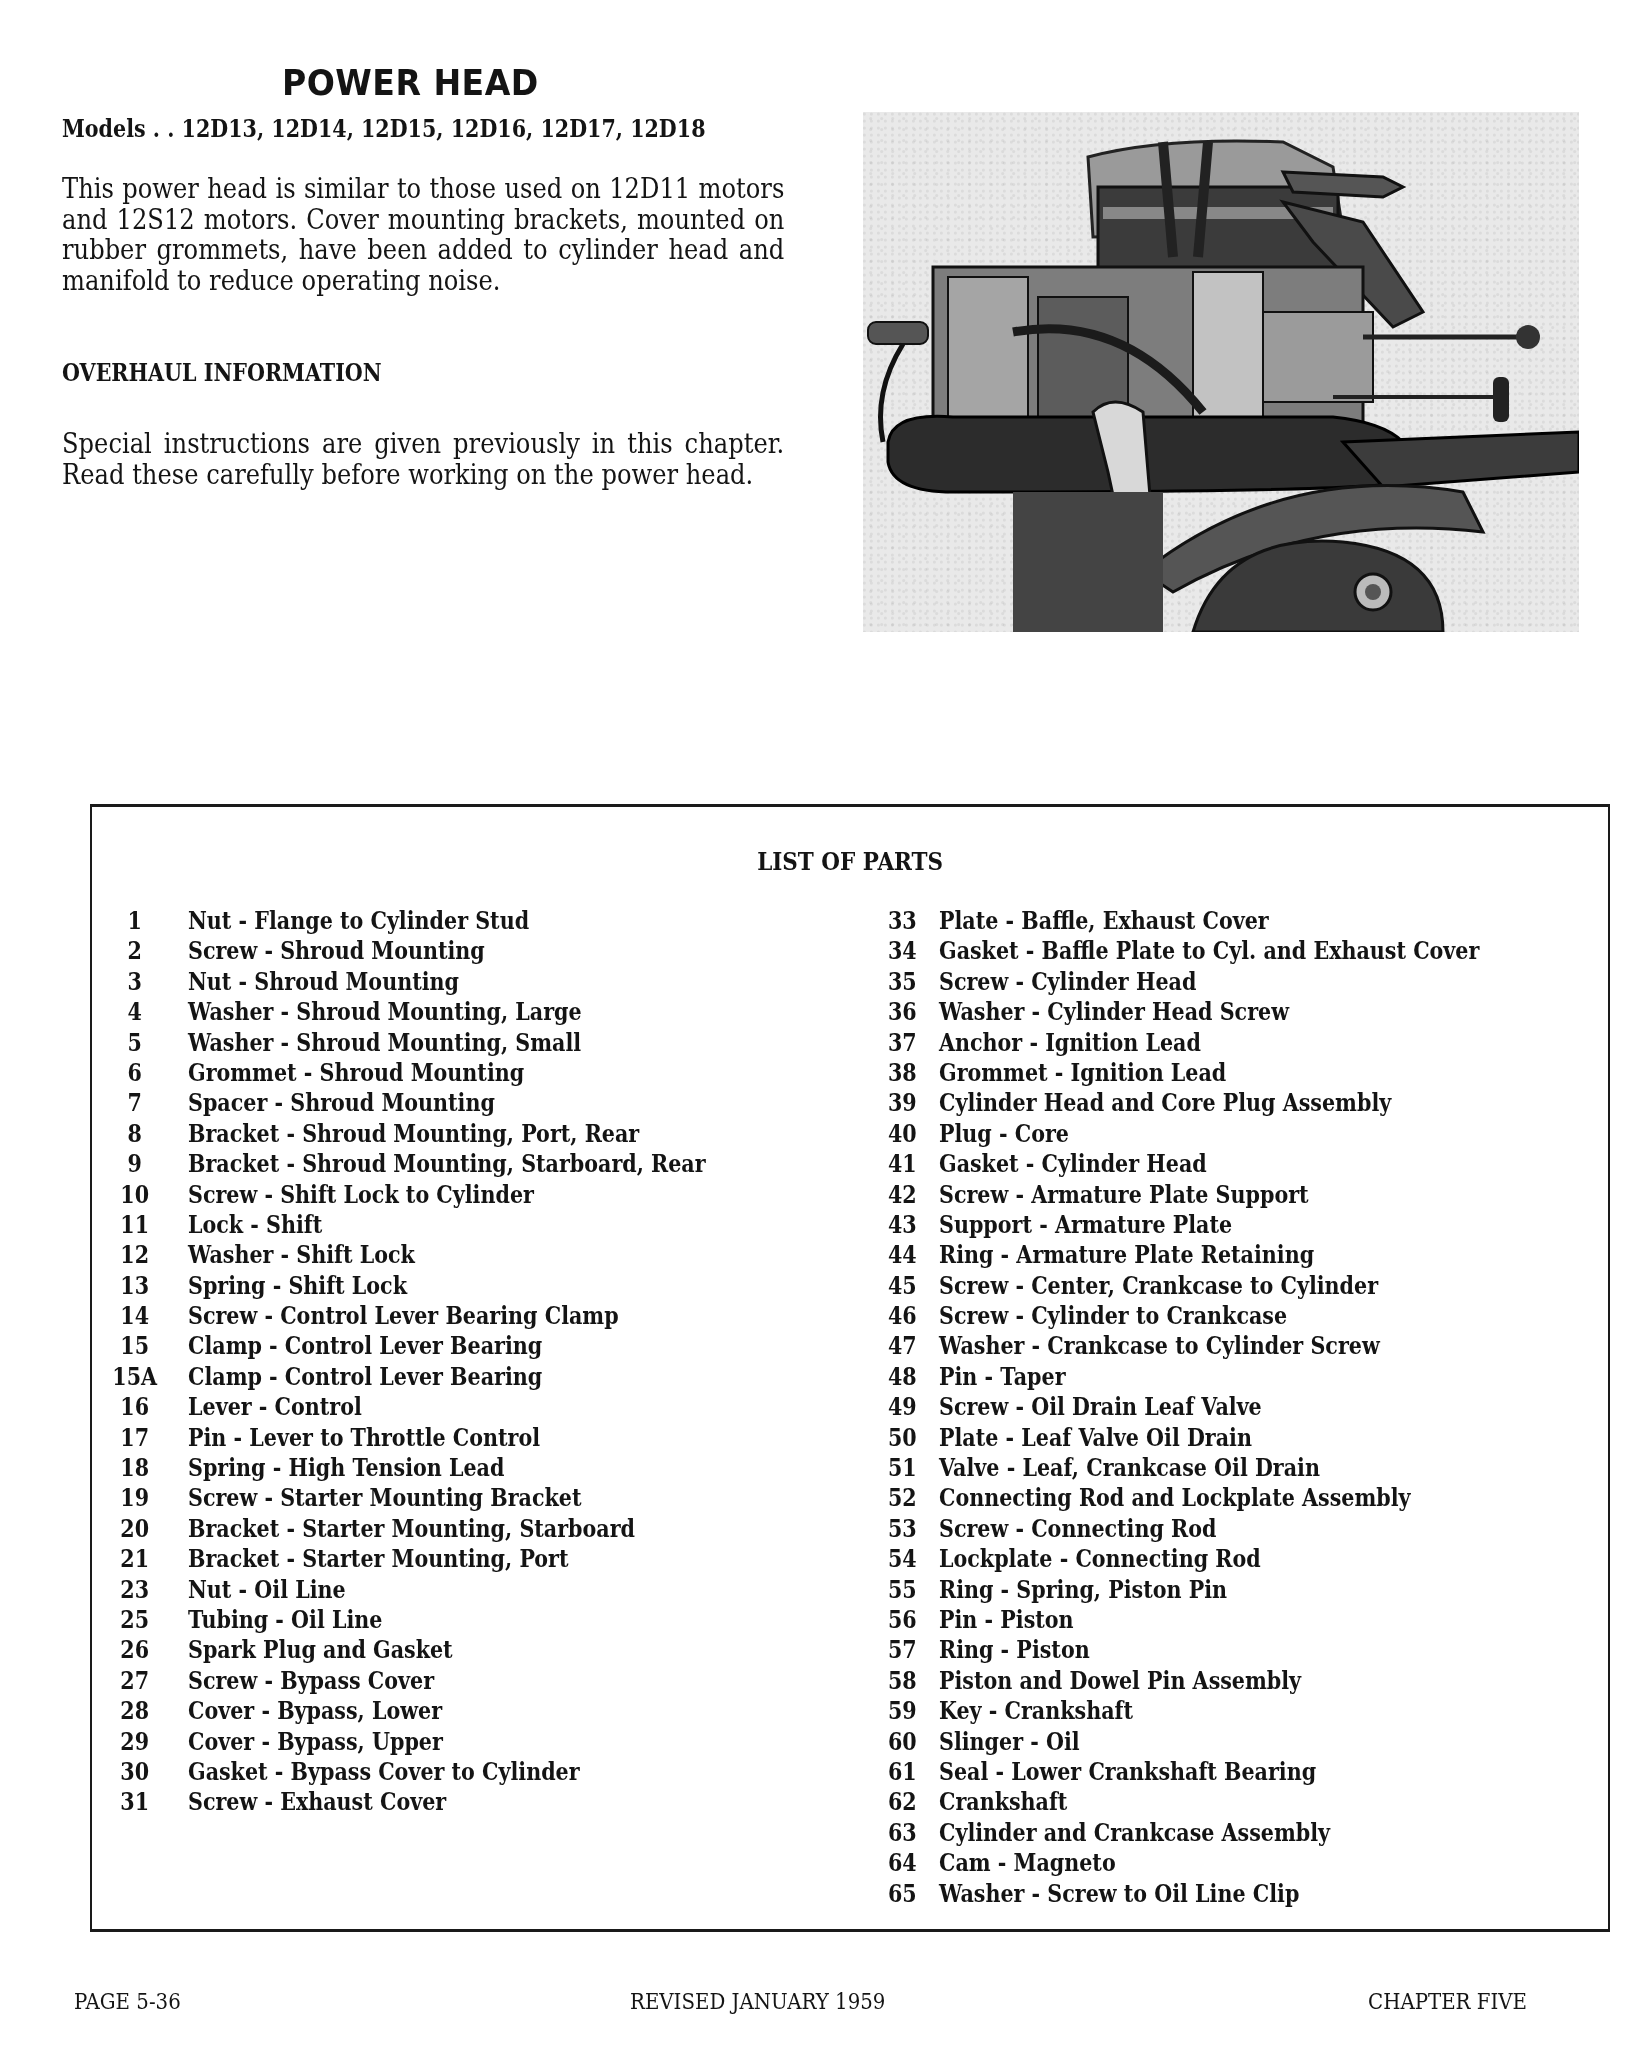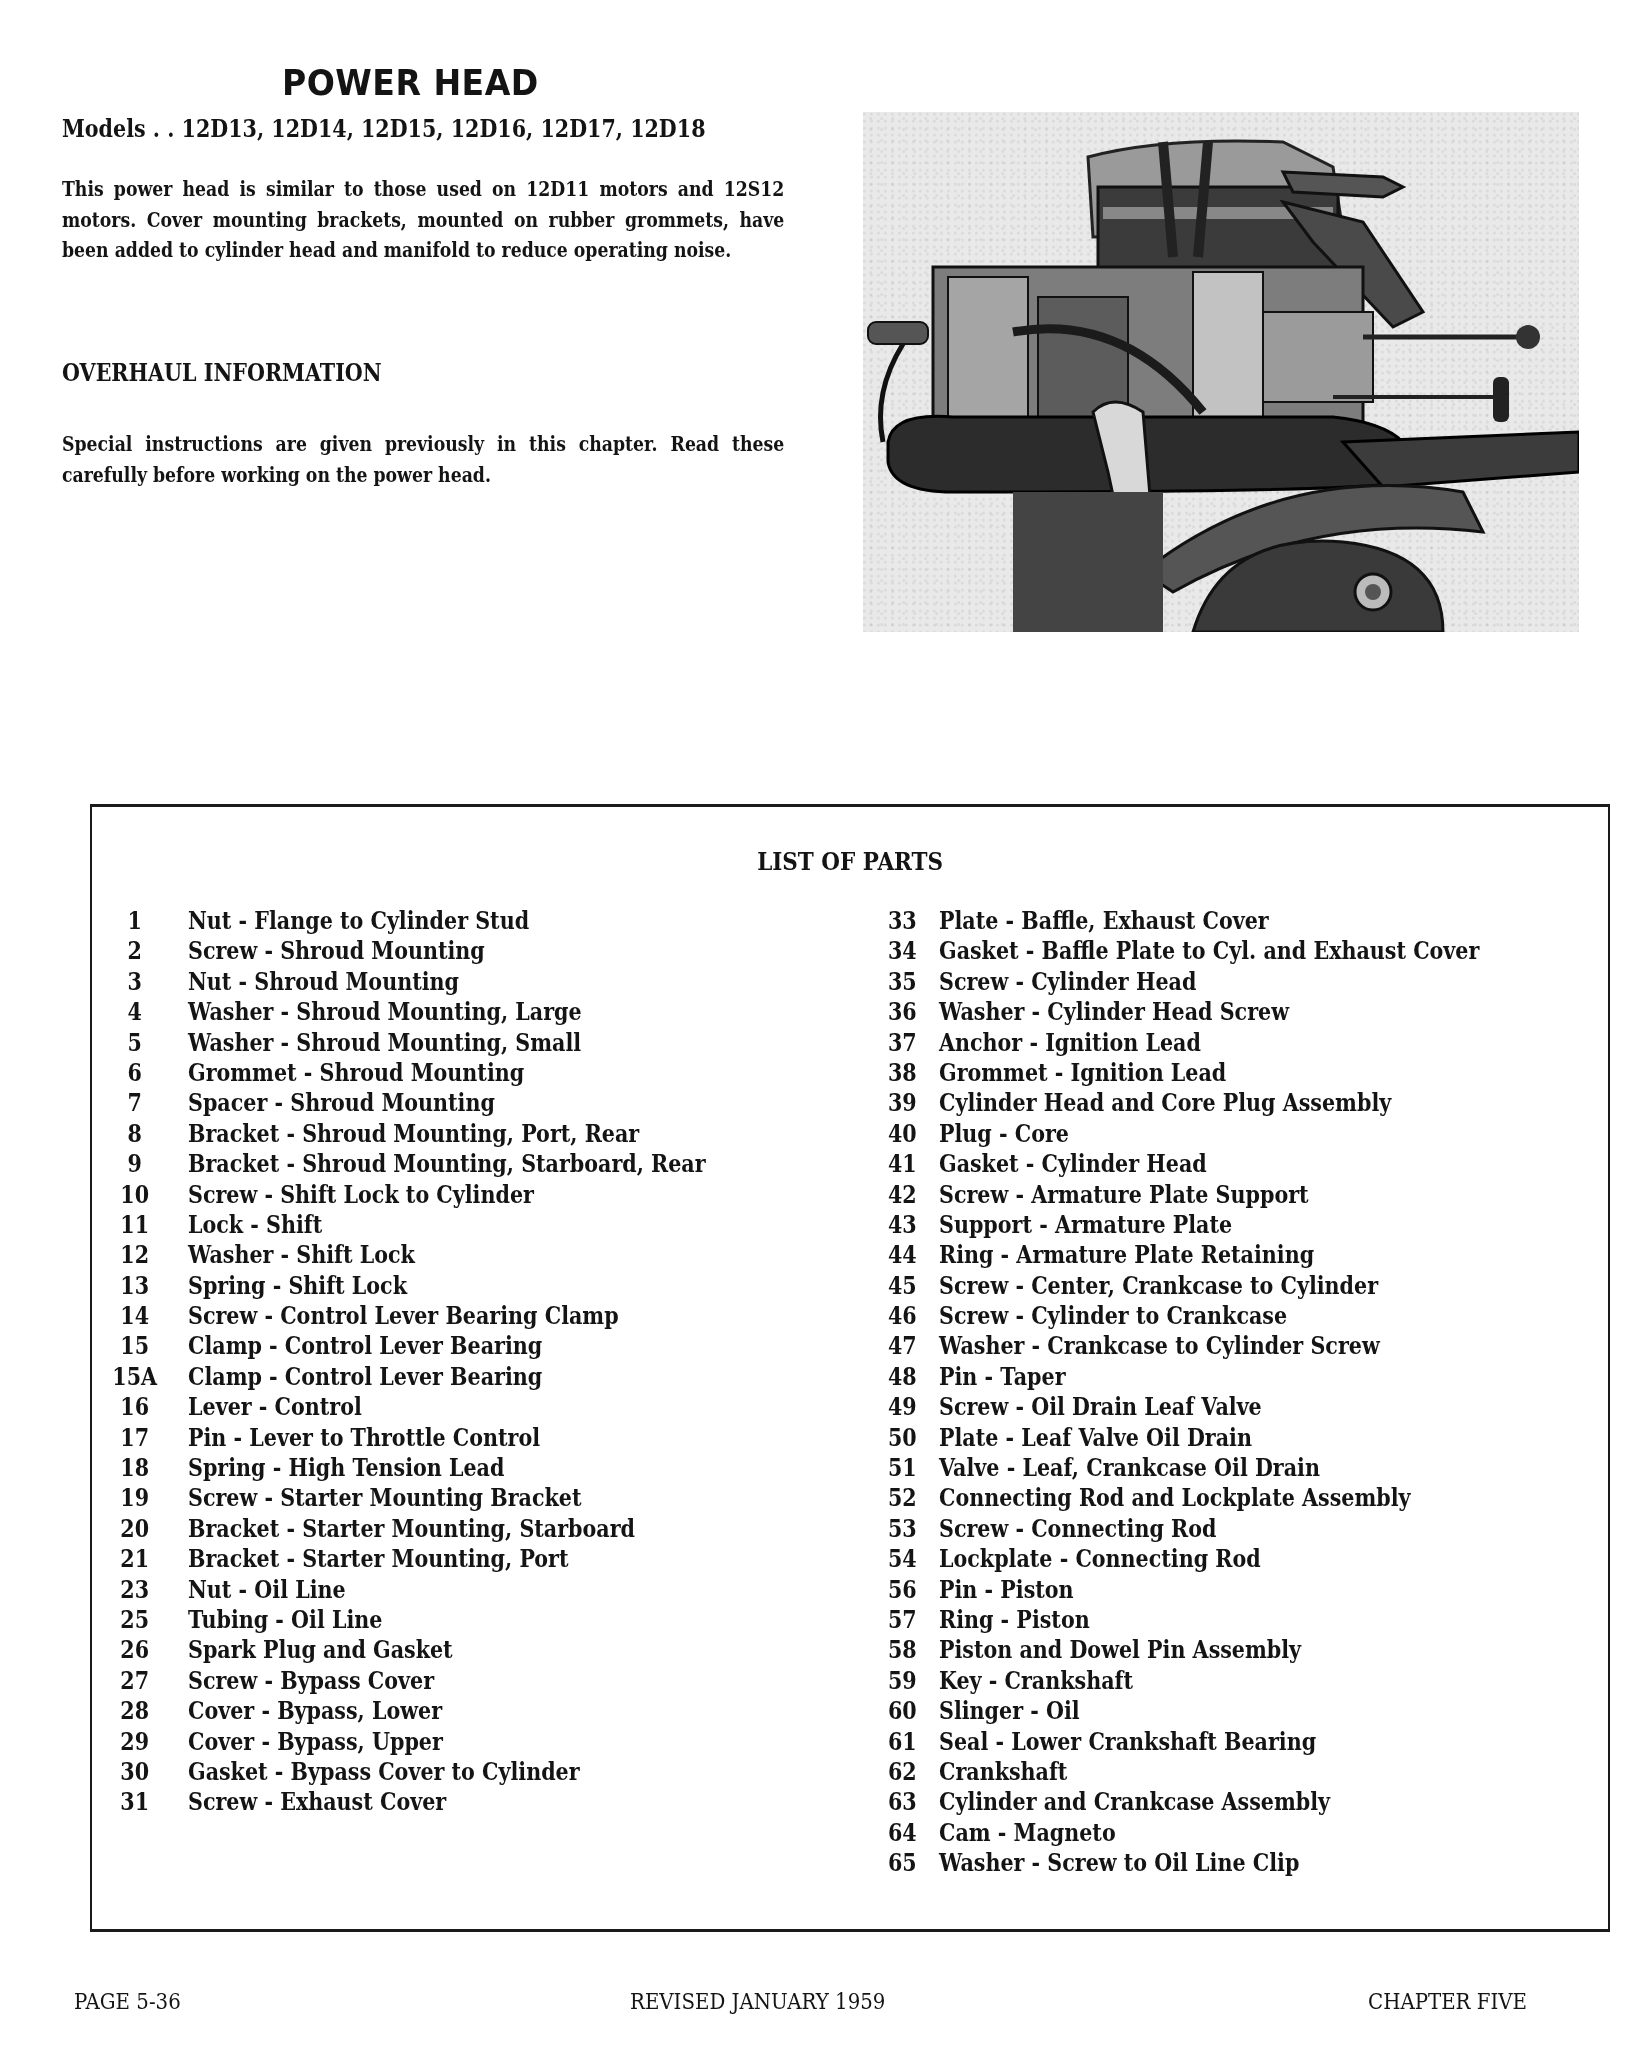--- a/index.html
+++ b/index.html
@@ -14,21 +14,21 @@
       font-weight: bold; font-size: 36px; letter-spacing: 0.5px;
       transform: scaleX(0.92); transform-origin: left top;
     }
     .models {
       position: absolute; left: 62px; top: 114px;
       font-size: 24px; font-weight: bold;
       transform: scaleX(0.86); transform-origin: left top; white-space: nowrap;
     }
     .para {
       position: absolute; left: 62px; width: 722px;
-      font-size: 20px; font-weight: bold; line-height: 30.5px;
+      font-size: 28px; font-weight: normal; line-height: 30.5px;
       text-align: justify;
     }
     .para-1 { top: 174px; }
     .para-2 { top: 429px; }
     .para span.inner {
       display: block; width: 836px;
       transform: scaleX(0.864); transform-origin: left top;
       text-align: justify; text-align-last: left;
     }
     .subhead {
@@ -355,20 +355,24 @@
       </li>
       <li class="part">
         <span class="num">53</span>
         <span class="desc">Screw - Connecting Rod</span>
       </li>
       <li class="part">
         <span class="num">54</span>
         <span class="desc">Lockplate - Connecting Rod</span>
       </li>
       <li class="part">
+        <span class="num">55</span>
+        <span class="desc">Ring - Spring, Piston Pin</span>
+      </li>
+      <li class="part">
         <span class="num">56</span>
         <span class="desc">Pin - Piston</span>
       </li>
       <li class="part">
         <span class="num">57</span>
         <span class="desc">Ring - Piston</span>
       </li>
       <li class="part">
         <span class="num">58</span>
         <span class="desc">Piston and Dowel Pin Assembly</span>

